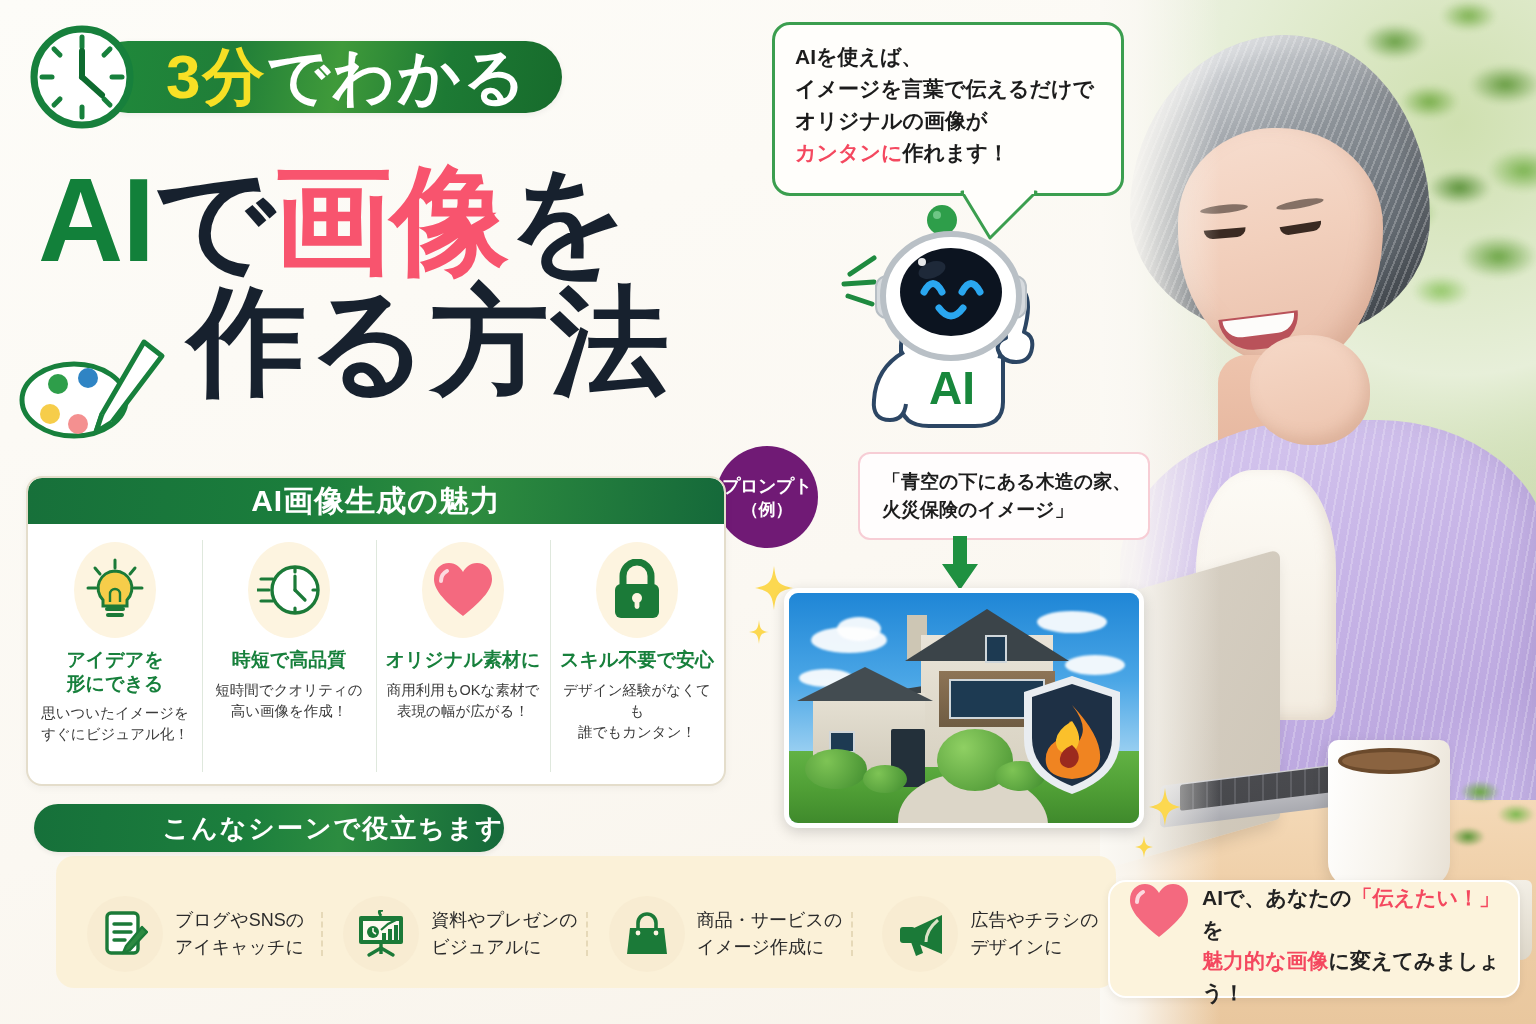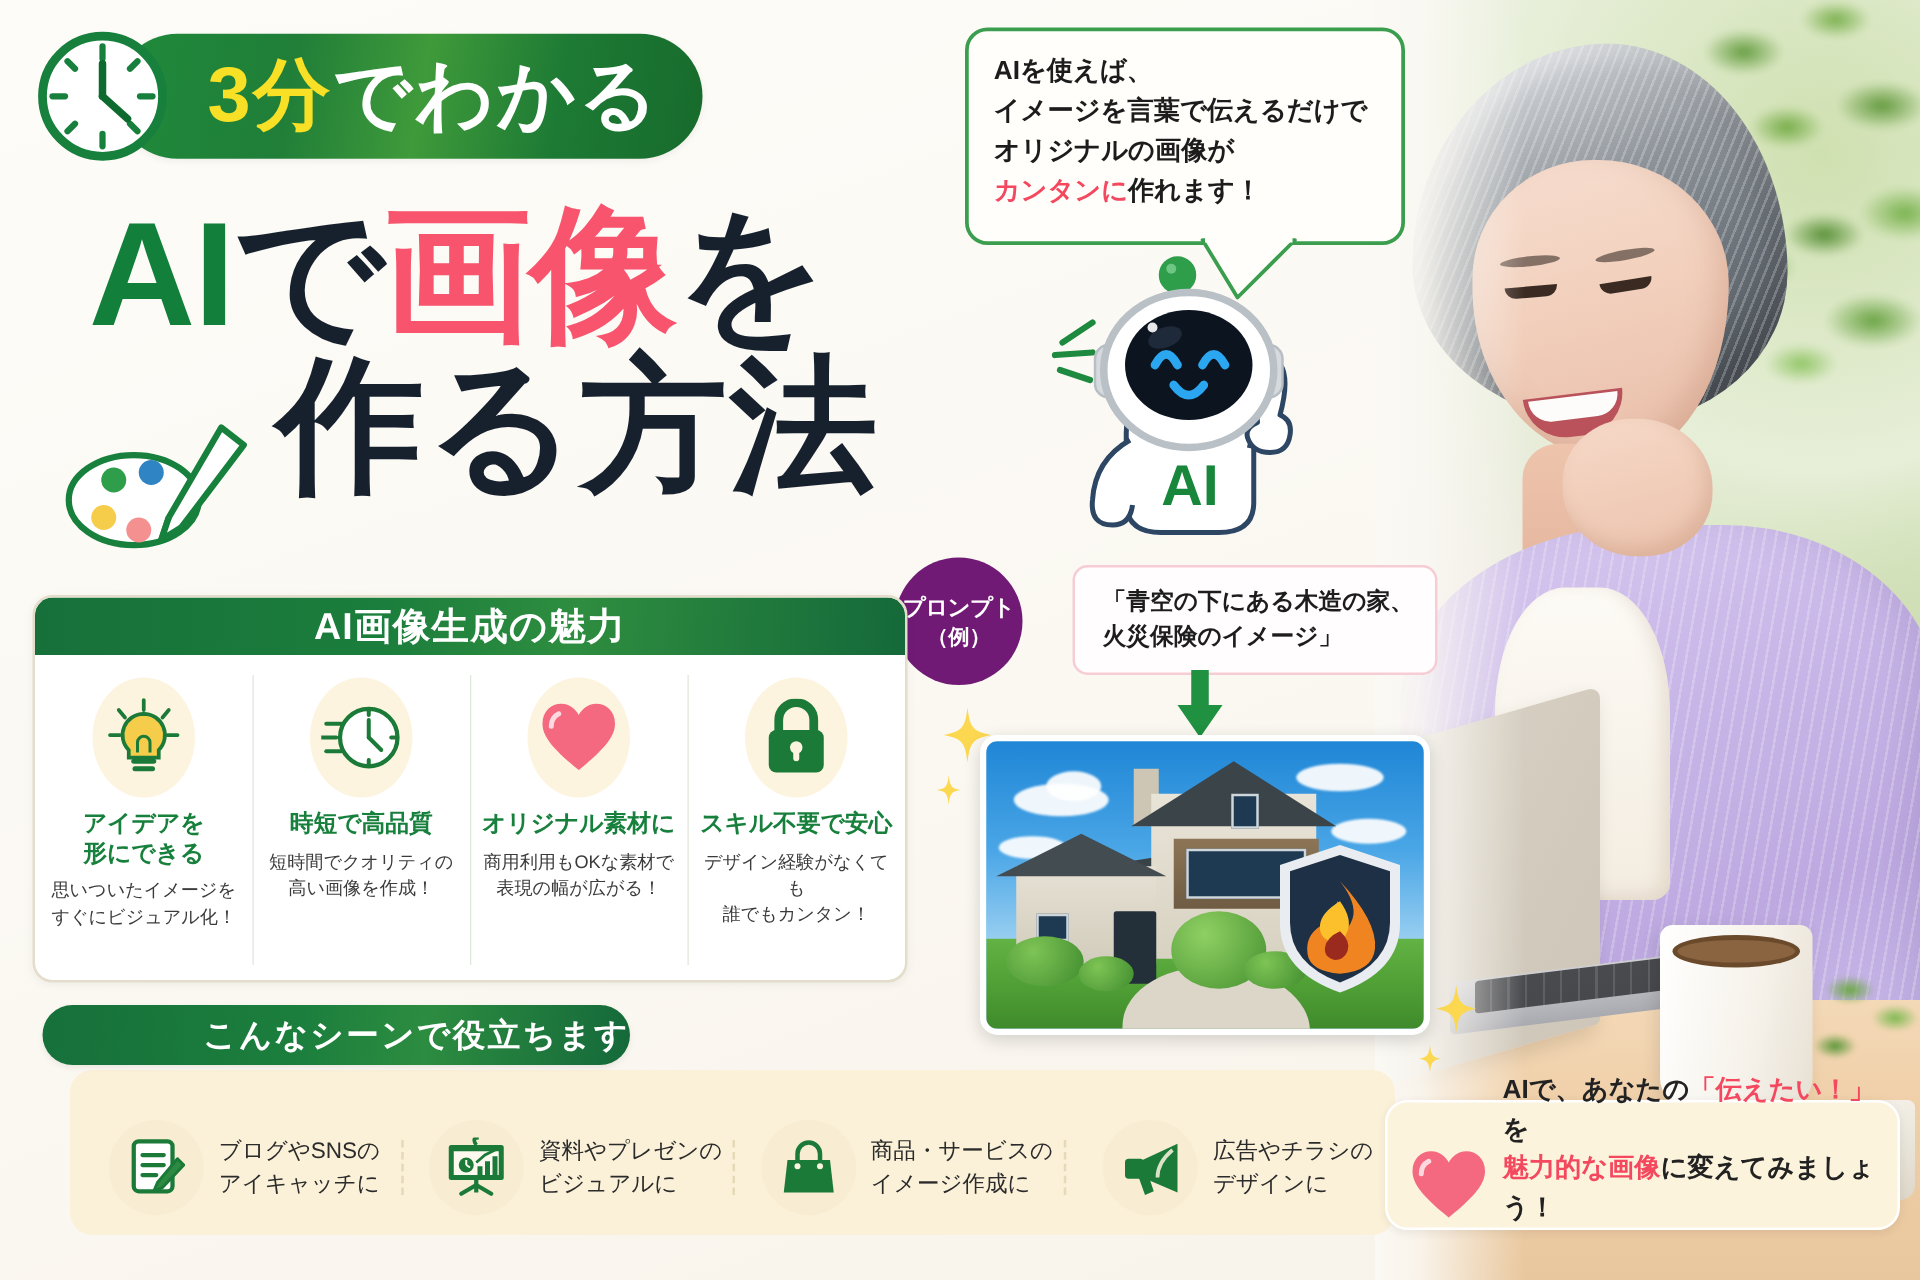--- a/index.html
+++ b/index.html
@@ -114,30 +114,30 @@
     background: linear-gradient(90deg, #fbf9f4 0%, rgba(251,249,244,.88) 30%, rgba(251,249,244,0) 100%); }
 
   
   .left-bg { position:absolute; left:0; top:0; width:1180px; height:1024px;
     background: linear-gradient(160deg,#fdfcf8 0%, #fbf8f2 60%, #f8f3ea 100%); }
 
   
   .badge-row { position:absolute; left:26px; top:18px; height:118px; display:flex; align-items:center; }
   .clock-ico { width:112px; height:112px; position:relative; z-index:3; }
   .pill {
-    margin-left:-46px; height:100px; padding:0 34px 0 74px; border-radius:50px;
+    margin-left:-46px; height:72px; padding:0 34px 0 74px; border-radius:50px;
     background: linear-gradient(100deg,#1f8a3b 0%, #207e38 30%, #3f9a3a 52%, #1d7a34 75%, #176b2c 100%);
     display:flex; align-items:center; box-shadow: 0 2px 6px rgba(0,0,0,.06);
   }
   .pill-text { font-size:62px; font-weight:900; color:#ffffff; letter-spacing:2px;
     white-space:nowrap; line-height:1; }
   .pill-text .y { color:#f7e025; }
 
   
-  .title { position:absolute; left:38px; top:160px; width:780px;margin-left:33px; }
+  .title { position:absolute; left:38px; top:160px; width:780px; }
   .title-l1 { font-size:118px; font-weight:900; line-height:1.02; letter-spacing:-1px;
     white-space:nowrap; }
   .title-l2 { font-size:118px; font-weight:900; line-height:1.05; letter-spacing:2px;
     margin-left:150px; white-space:nowrap; }
   .g { color:#12803a; }
   .dk { color:#17212e; }
   .pk { color:#f8546e; }
   .palette-ico { position:absolute; left:-22px; top:178px; width:160px; height:110px; }
 
   
@@ -178,23 +178,23 @@
   .scene-items { position:absolute; left:56px; top:880px; width:1060px; height:108px;
     display:flex; align-items:center; }
   .scene { flex:1; display:flex; align-items:center; gap:12px; padding-left:14px; position:relative;justify-content:center; }
   .scene + .scene::before { content:""; position:absolute; left:0; top:16px; bottom:16px;
     width:0; border-left:2px dashed #e6d9b8; }
   .scene-ico { width:76px; height:76px; border-radius:50%; background:#f8ecd2;
     display:flex; align-items:center; justify-content:center; flex:0 0 76px; }
   .scene-txt { font-size:18px; color:#2b2b2b; line-height:1.5; font-weight:500; }
 
   
-  .cta { position:absolute; left:1108px; top:880px; width:412px; height:104px;
+  .cta { position:absolute; left:1108px; top:880px; width:412px; height:118px;
     background:#fcf3dc; border:2px solid #ffffff; border-radius:18px;
-    display:flex; align-items:flex-end; gap:12px; padding:0 18px;
+    display:flex; align-items:flex-start; gap:12px; padding:0 18px;
     box-shadow:0 2px 8px rgba(0,0,0,.07); }
   .cta-txt { font-size:21px; line-height:1.5; font-weight:700; color:#222; }
   .rd { color:#f4485f; }
 
   
   .bubble { position:absolute; left:772px; top:22px; width:352px; height:174px;
     background:#fffefb; border:3px solid #3b9e4f; border-radius:18px; padding:16px 20px; }
   .bubble-txt { font-size:21px; line-height:1.52; color:#1c1c1c; font-weight:700; }
 
   

